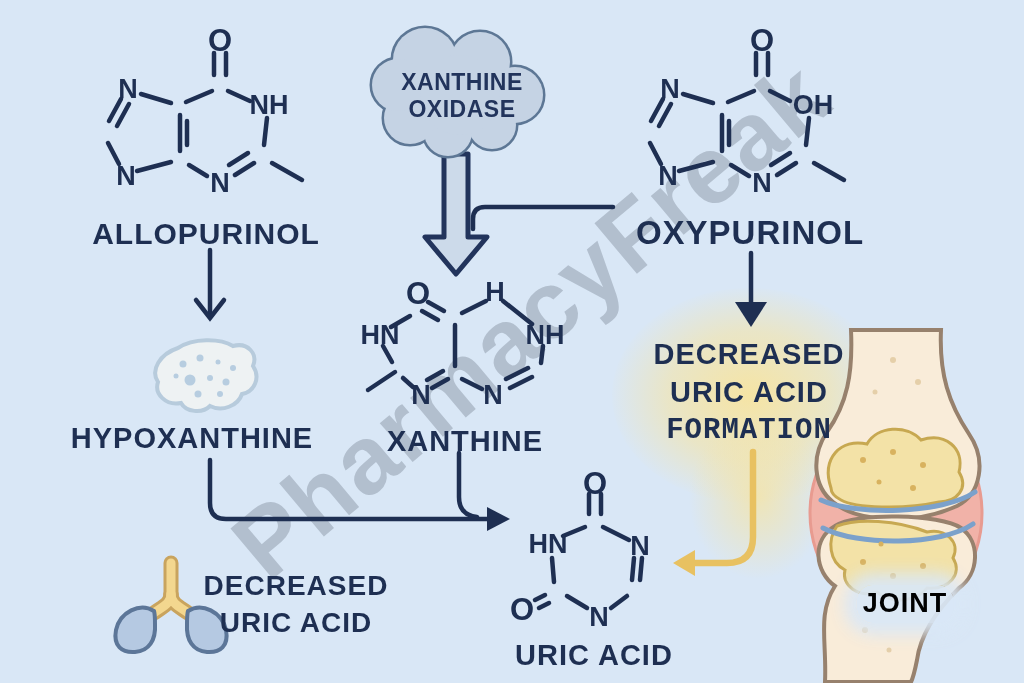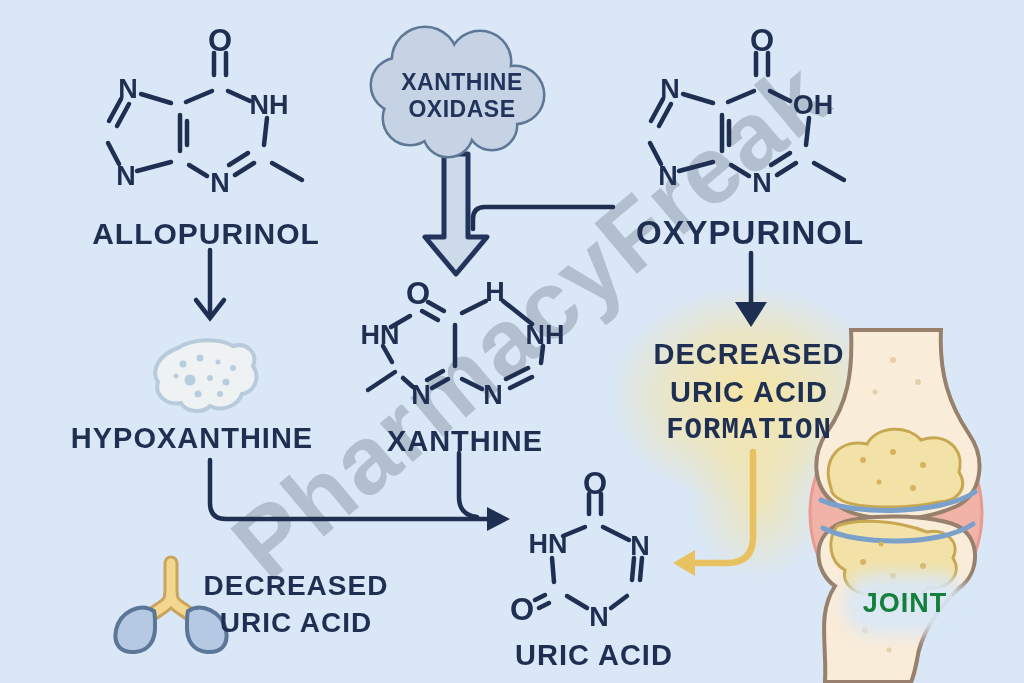--- a/index.html
+++ b/index.html
@@ -31,21 +31,21 @@
   }
   .bond{stroke:#1e2f52;stroke-width:4.5;stroke-linecap:round;fill:none;}
   .atom{font:700 27px "Liberation Sans",sans-serif;fill:#1e2f52;}
   .atom.big{font-size:31px;}
   .cloudtxt{font:700 23px "Liberation Sans",sans-serif;fill:#22345c;letter-spacing:0.5px;}
   .joint-label{
     position:absolute;left:905px;top:585px;transform:translateX(-50%);
     background:rgba(217,231,246,0.92);
     box-shadow:0 0 16px 12px rgba(217,231,246,0.92);
     border-radius:16px;padding:2px 6px;
-    font:700 27px/1.25 "Liberation Sans",sans-serif;color:#15803d;
+    font:700 27px/1.25 "Liberation Sans",sans-serif;color:#000000;
     letter-spacing:1px;text-align:right;white-space:nowrap;
   }
 </style>
 </head>
 <body>
 
 <div class="canvas">
 
   <div class="glow main"></div>
   <div class="glow tail"></div>

